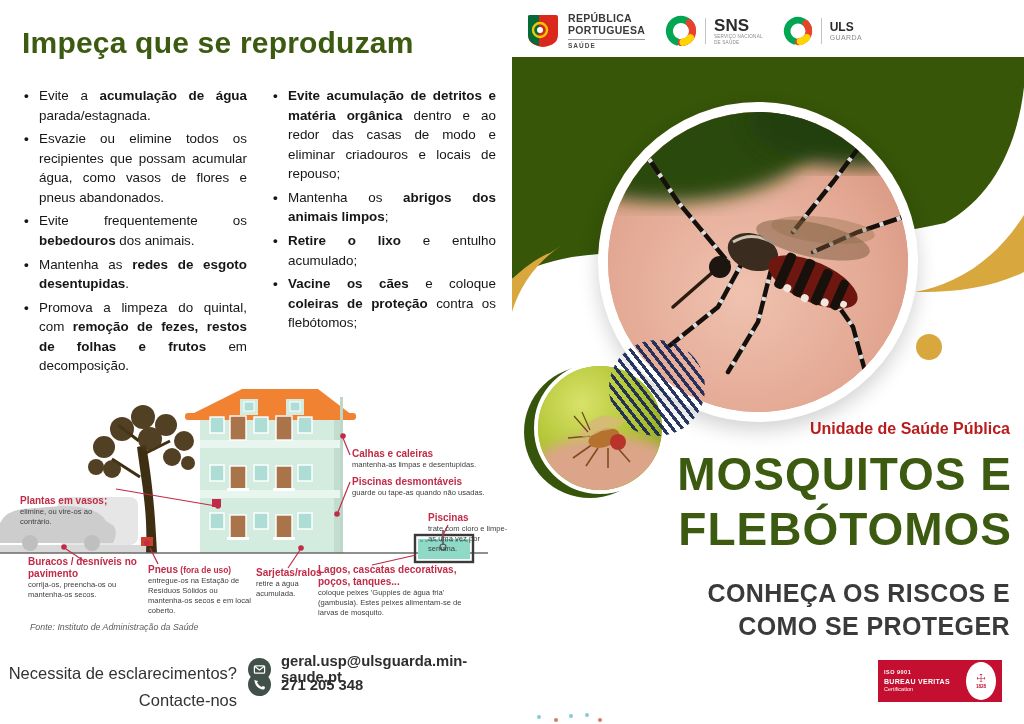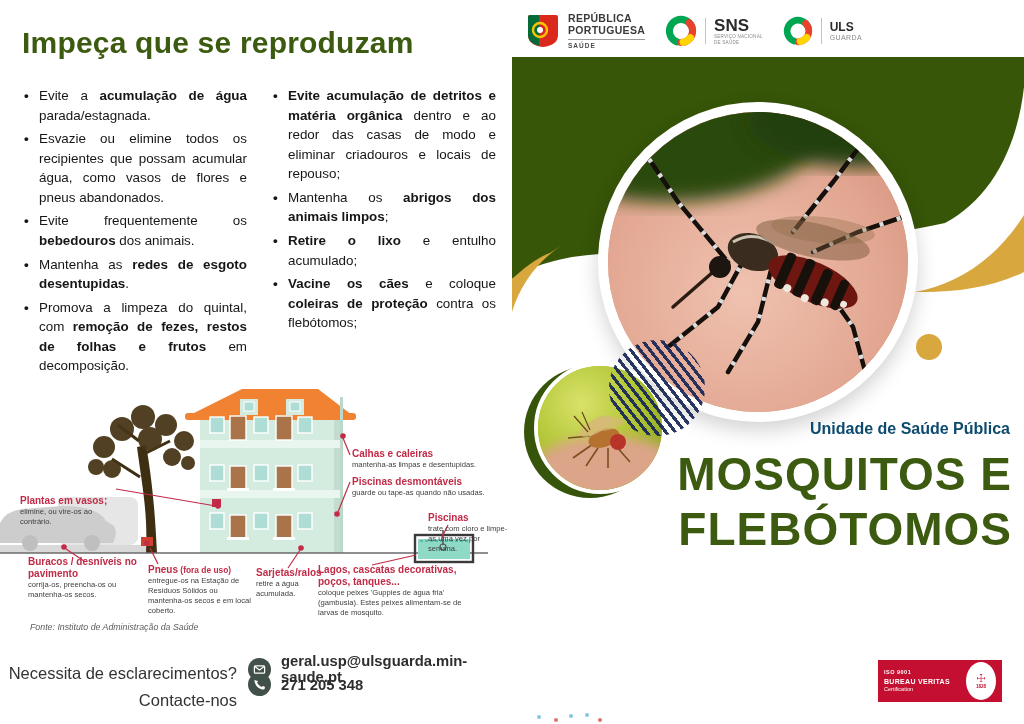--- a/index.html
+++ b/index.html
@@ -54,21 +54,21 @@
               border:10px solid #fff;box-sizing:border-box;overflow:hidden;z-index:2;
               box-shadow:0 8px 20px rgba(0,0,0,.18);background:#dba08c;}
   .circle-green-back{position:absolute;left:12px;top:309px;width:132px;height:132px;border-radius:50%;
               background:#37550a;z-index:3;}
   .circle-sand{position:absolute;left:22px;top:305px;width:132px;height:132px;border-radius:50%;
               border:4px solid #fff;box-sizing:border-box;overflow:hidden;z-index:4;background:#aec22f;}
   .circle-stripes{position:absolute;left:97px;top:283px;width:96px;height:96px;border-radius:50%;z-index:5;
               background:repeating-linear-gradient(52deg,rgba(23,38,86,.92) 0 3.2px,rgba(0,0,0,0) 3.2px 7.6px);}
   .dot-gold{position:absolute;left:404px;top:277px;width:26px;height:26px;border-radius:50%;
               background:#d8a73e;z-index:2;}
-  .unit-label{position:absolute;right:14px;top:363px;font-size:16px;font-weight:800;color:#0c4a6e;z-index:6;}
+  .unit-label{position:absolute;right:14px;top:363px;font-size:16px;font-weight:800;color:#b91c1c;z-index:6;}
   .hero-title{position:absolute;right:12px;top:390px;text-align:right;z-index:6;
               font-size:46px;font-weight:800;color:#3c5b10;line-height:1.2;letter-spacing:1px;}
   .hero-sub{position:absolute;right:14px;top:520px;text-align:right;z-index:6;
               font-size:25px;font-weight:800;color:#3a3a3a;line-height:1.32;letter-spacing:.4px;}
 
   .usp-logo{position:absolute;left:18px;top:655px;width:110px;}
 
   .bv{position:absolute;left:366px;top:603px;width:124px;height:42px;background:#c40f31;
       display:flex;align-items:center;padding:0 6px;box-sizing:border-box;gap:6px;}
   .bv-txt{flex:1;color:#fff;line-height:1.25;}
@@ -379,20 +379,24 @@
       </div>
 
       <div class="circle-stripes"></div>
       <div class="dot-gold"></div>
 
       <div class="unit-label">Unidade de Saúde Pública</div>
       <div class="hero-title">
         <div>MOSQUITOS E</div>
         <div>FLEBÓTOMOS</div>
       </div>
+      <div class="hero-sub">
+        <div>CONHEÇA OS RISCOS E</div>
+        <div>COMO SE PROTEGER</div>
+      </div>
 
       <div class="usp-logo">
         <svg width="82" height="34" viewBox="0 0 82 34">
           <path d="M3,28 q6,-22 12,0 q6,22 12,0" fill="none" stroke="#e0756a" stroke-width="2.2" stroke-linecap="round"></path>
           <path d="M20,28 q6,-22 12,0 q6,22 12,0" fill="none" stroke="#86c8e0" stroke-width="2.2" stroke-linecap="round"></path>
           <path d="M44,28 q6,-22 12,0 q6,22 12,0" fill="none" stroke="#e0756a" stroke-width="2.2" stroke-linecap="round"></path>
           <path d="M58,28 q6,-22 12,0" fill="none" stroke="#86c8e0" stroke-width="2.2" stroke-linecap="round"></path>
           <circle cx="9" cy="5" r="2" fill="#86c8e0"></circle>
             <circle cx="26" cy="8" r="2" fill="#e0756a"></circle>
           <circle cx="41" cy="4" r="2" fill="#86c8e0"></circle>

